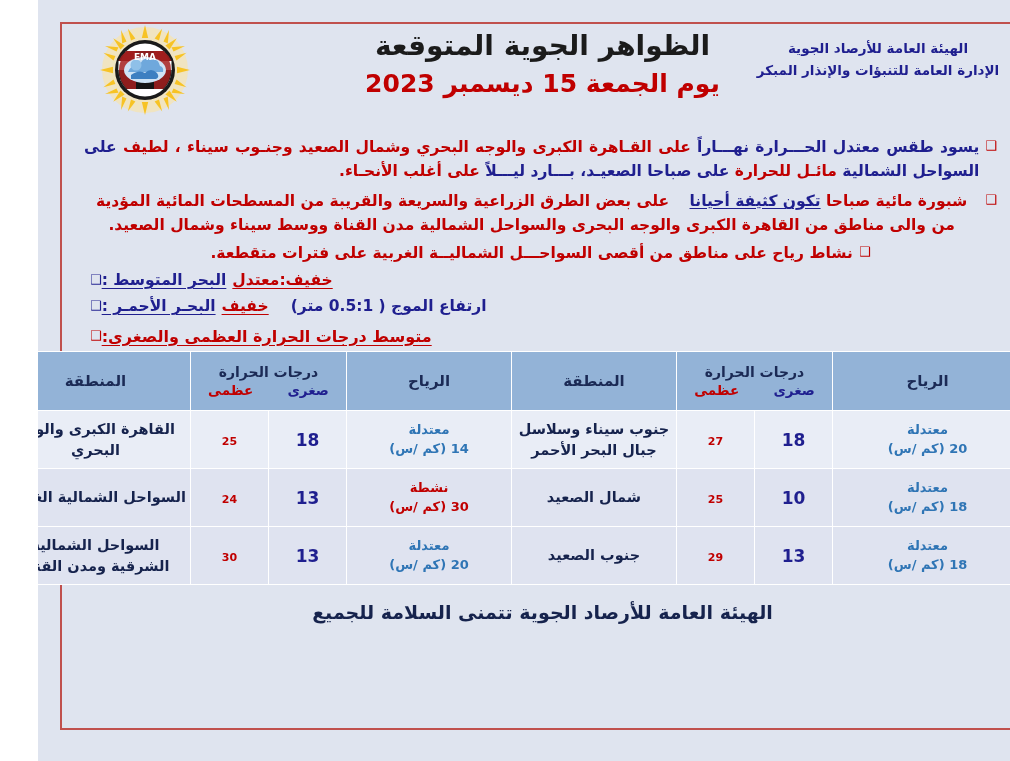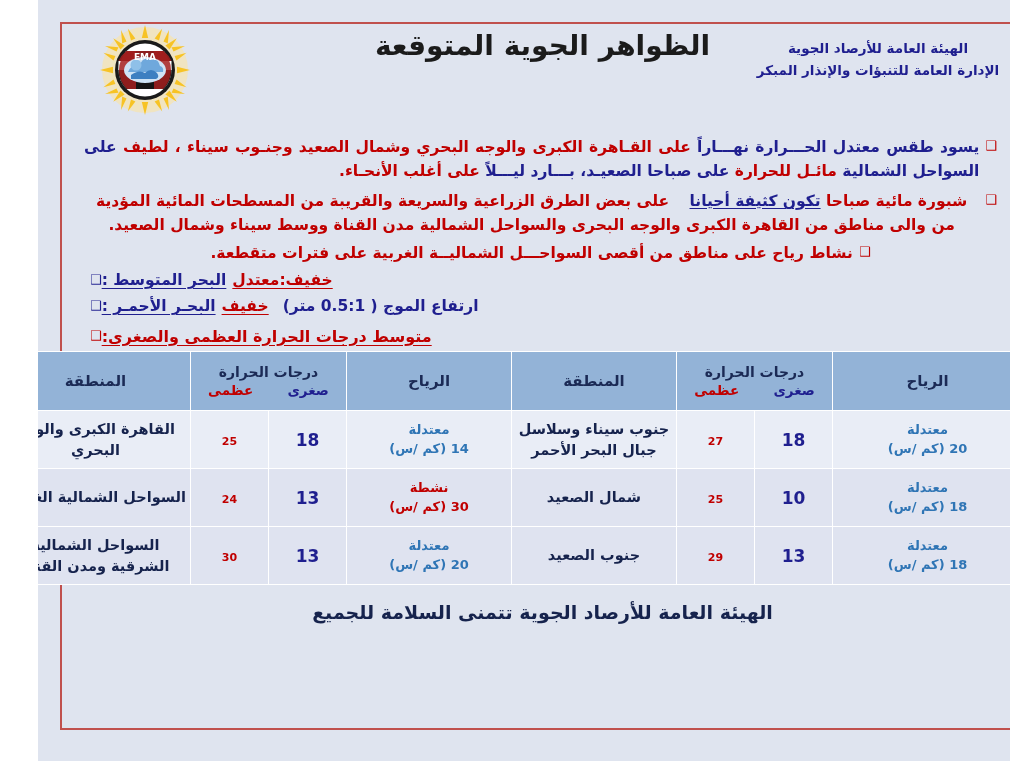--- a/index.html
+++ b/index.html
@@ -67,21 +67,21 @@
   .searow{
     display:flex;align-items:center;justify-content:flex-start;
     margin:4px 26px 2px 22px;
   }
   .sea-label{
     color:#1f1f8f;font-weight:bold;font-size:15.5px;
     text-decoration:underline;text-underline-offset:3px;margin-right:6px;
   }
   .sea-state{
     color:#c00000;font-weight:bold;font-size:15.5px;
-    text-decoration:underline;text-underline-offset:3px;margin-right:14px;
+    text-decoration:underline;text-underline-offset:3px;margin-right:22px;
   }
   .sea-wave{
     color:#1f1f8f;font-weight:bold;font-size:15.5px;margin-right:62px;
   }
   .sea-inner{display:flex;align-items:center;}
   .caption-row{
     display:flex;align-items:center;margin:8px 26px 4px 22px;
   }
   .caption{
     color:#c00000;font-weight:bold;font-size:16px;
@@ -178,20 +178,21 @@
             <path d="M -17 2 q 5 -10 12 -7 q 3 -9 11 -5 q 7 -2 9 6 q 4 1 3 6 z" fill="#6fa8dc"></path>
             <path d="M -14 5 q 8 -6 14 -2 q 6 -6 12 0 q 3 4 -1 6 l -25 0 z" fill="#3d7fc1"></path>
             <circle cx="-9" cy="-5" r="5.5" fill="#8fc0e8"></circle>
             <text x="0" y="-10.5" text-anchor="middle" font-size="9" font-weight="bold" fill="#ffffff" font-family="DejaVu Sans, sans-serif">EMA</text>
           </g>
         </svg>
       </div>
 
       <div class="title-block">
         <div class="main-title">الظواهر الجوية المتوقعة</div>
+        <div class="sub-title">يوم  الجمعة 15 ديسمبر 2023</div>
       </div>
 
       <div class="agency">
         <div>الهيئة العامة للأرصاد الجوية</div>
         <div>الإدارة العامة للتنبؤات والإنذار المبكر</div>
       </div>
     </div>
 
     <div class="bullets">
 

